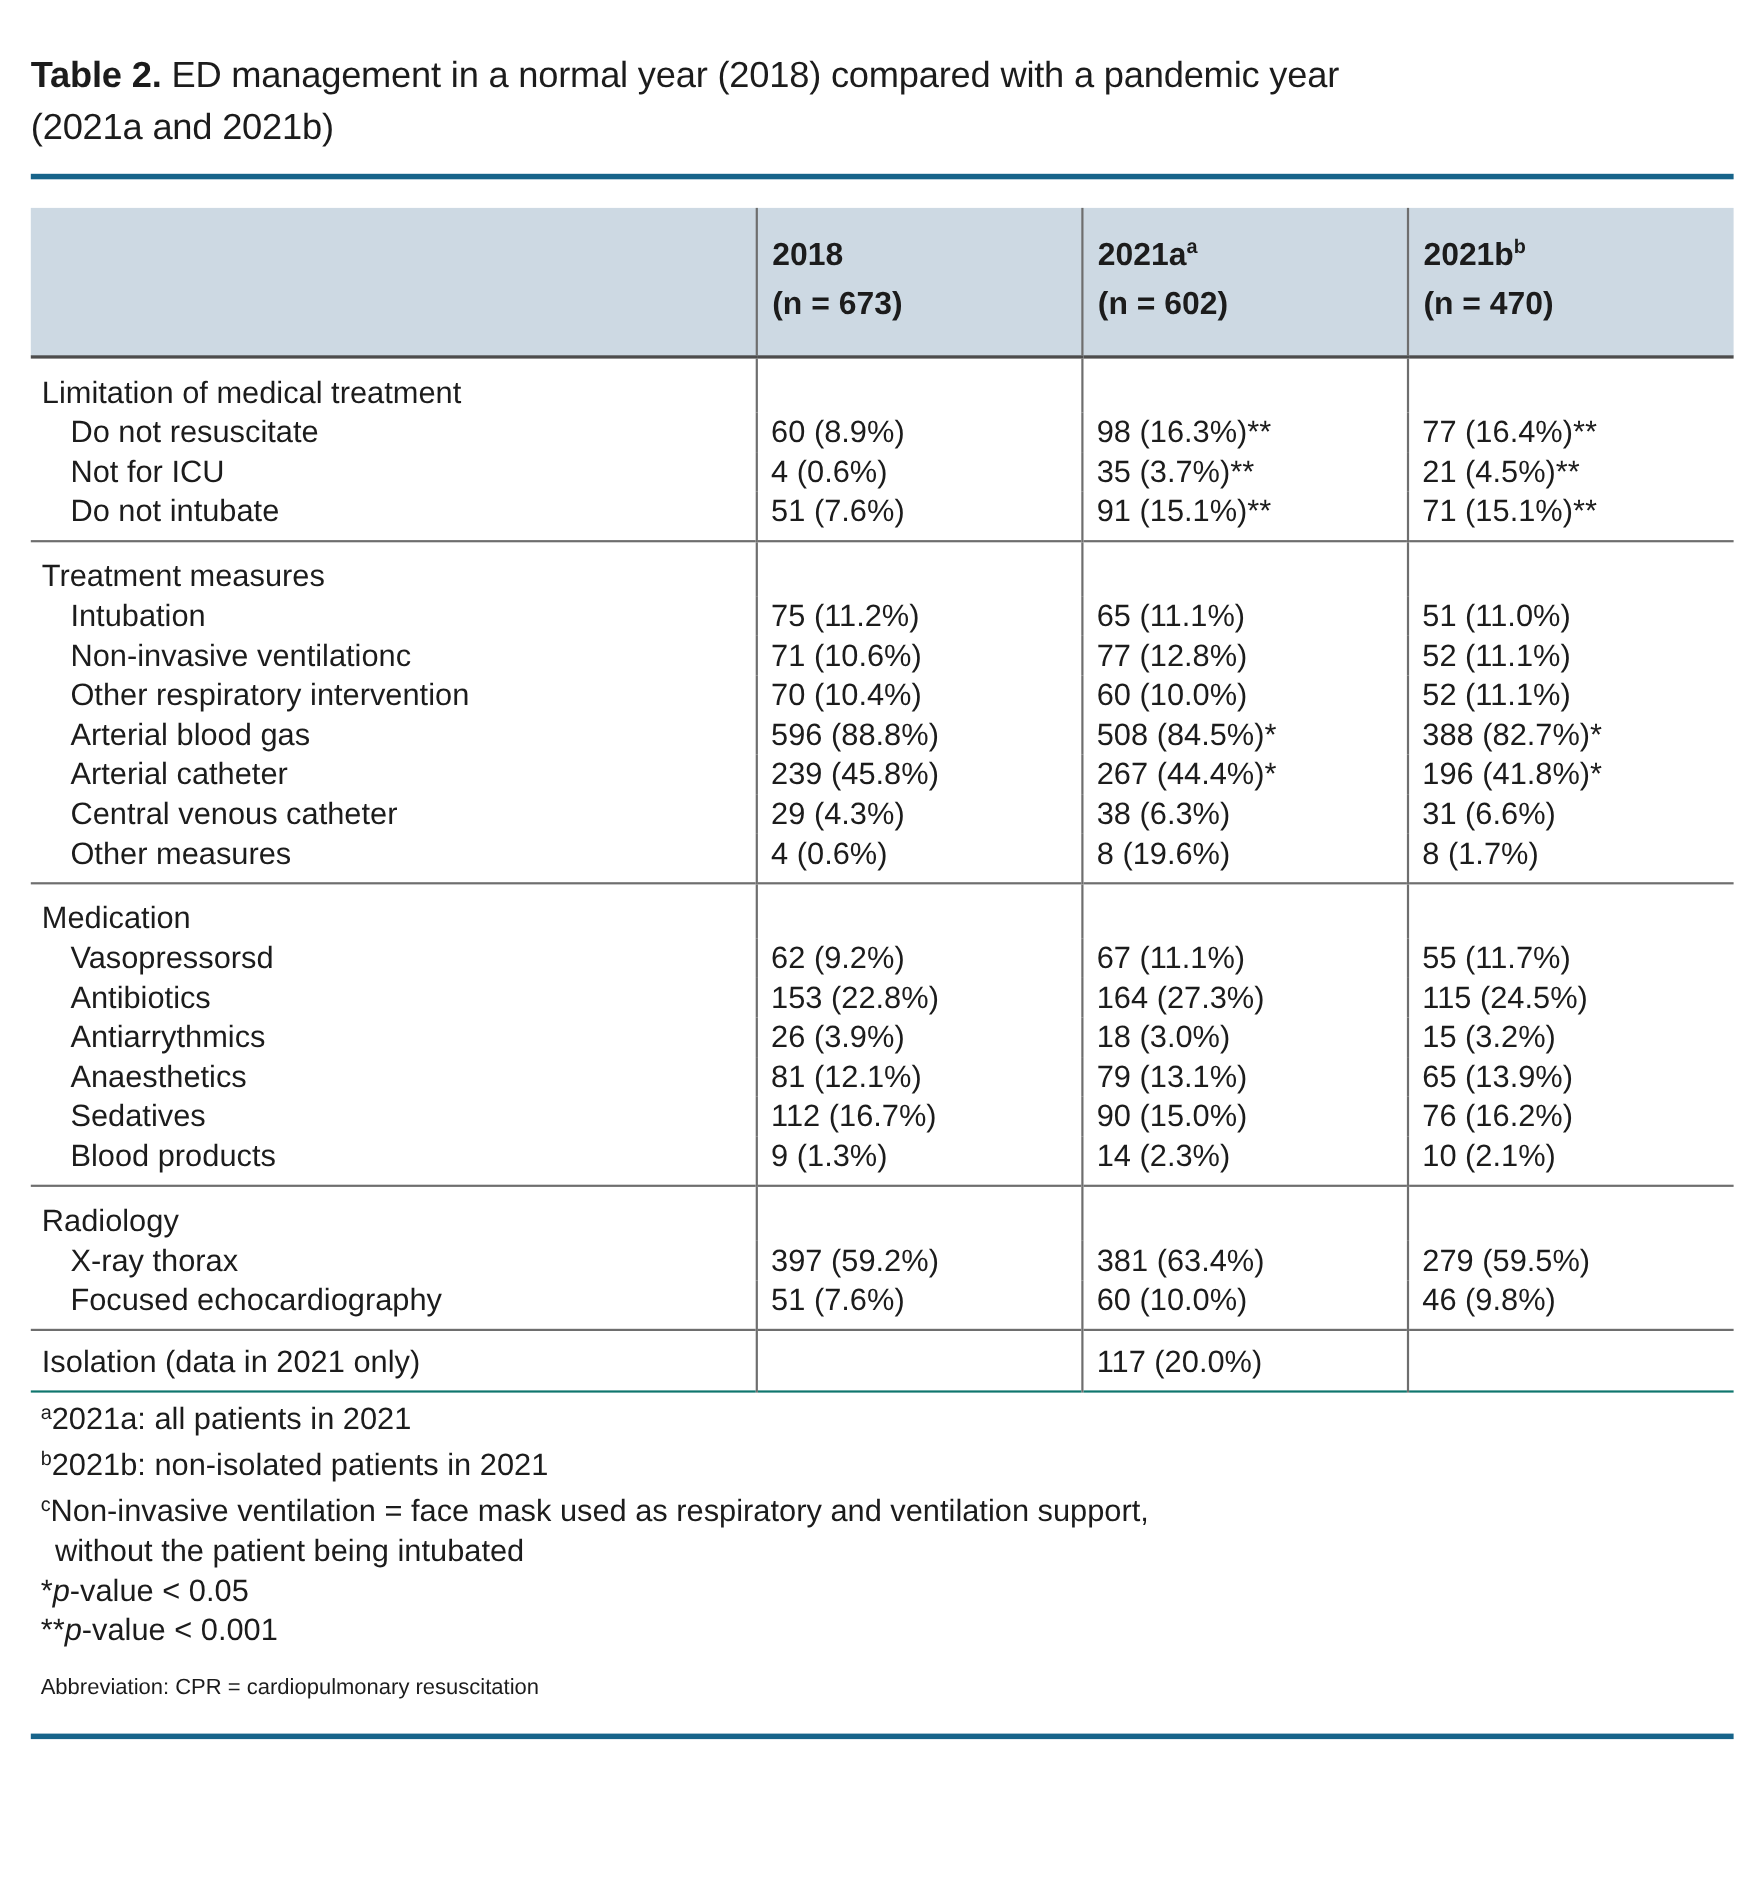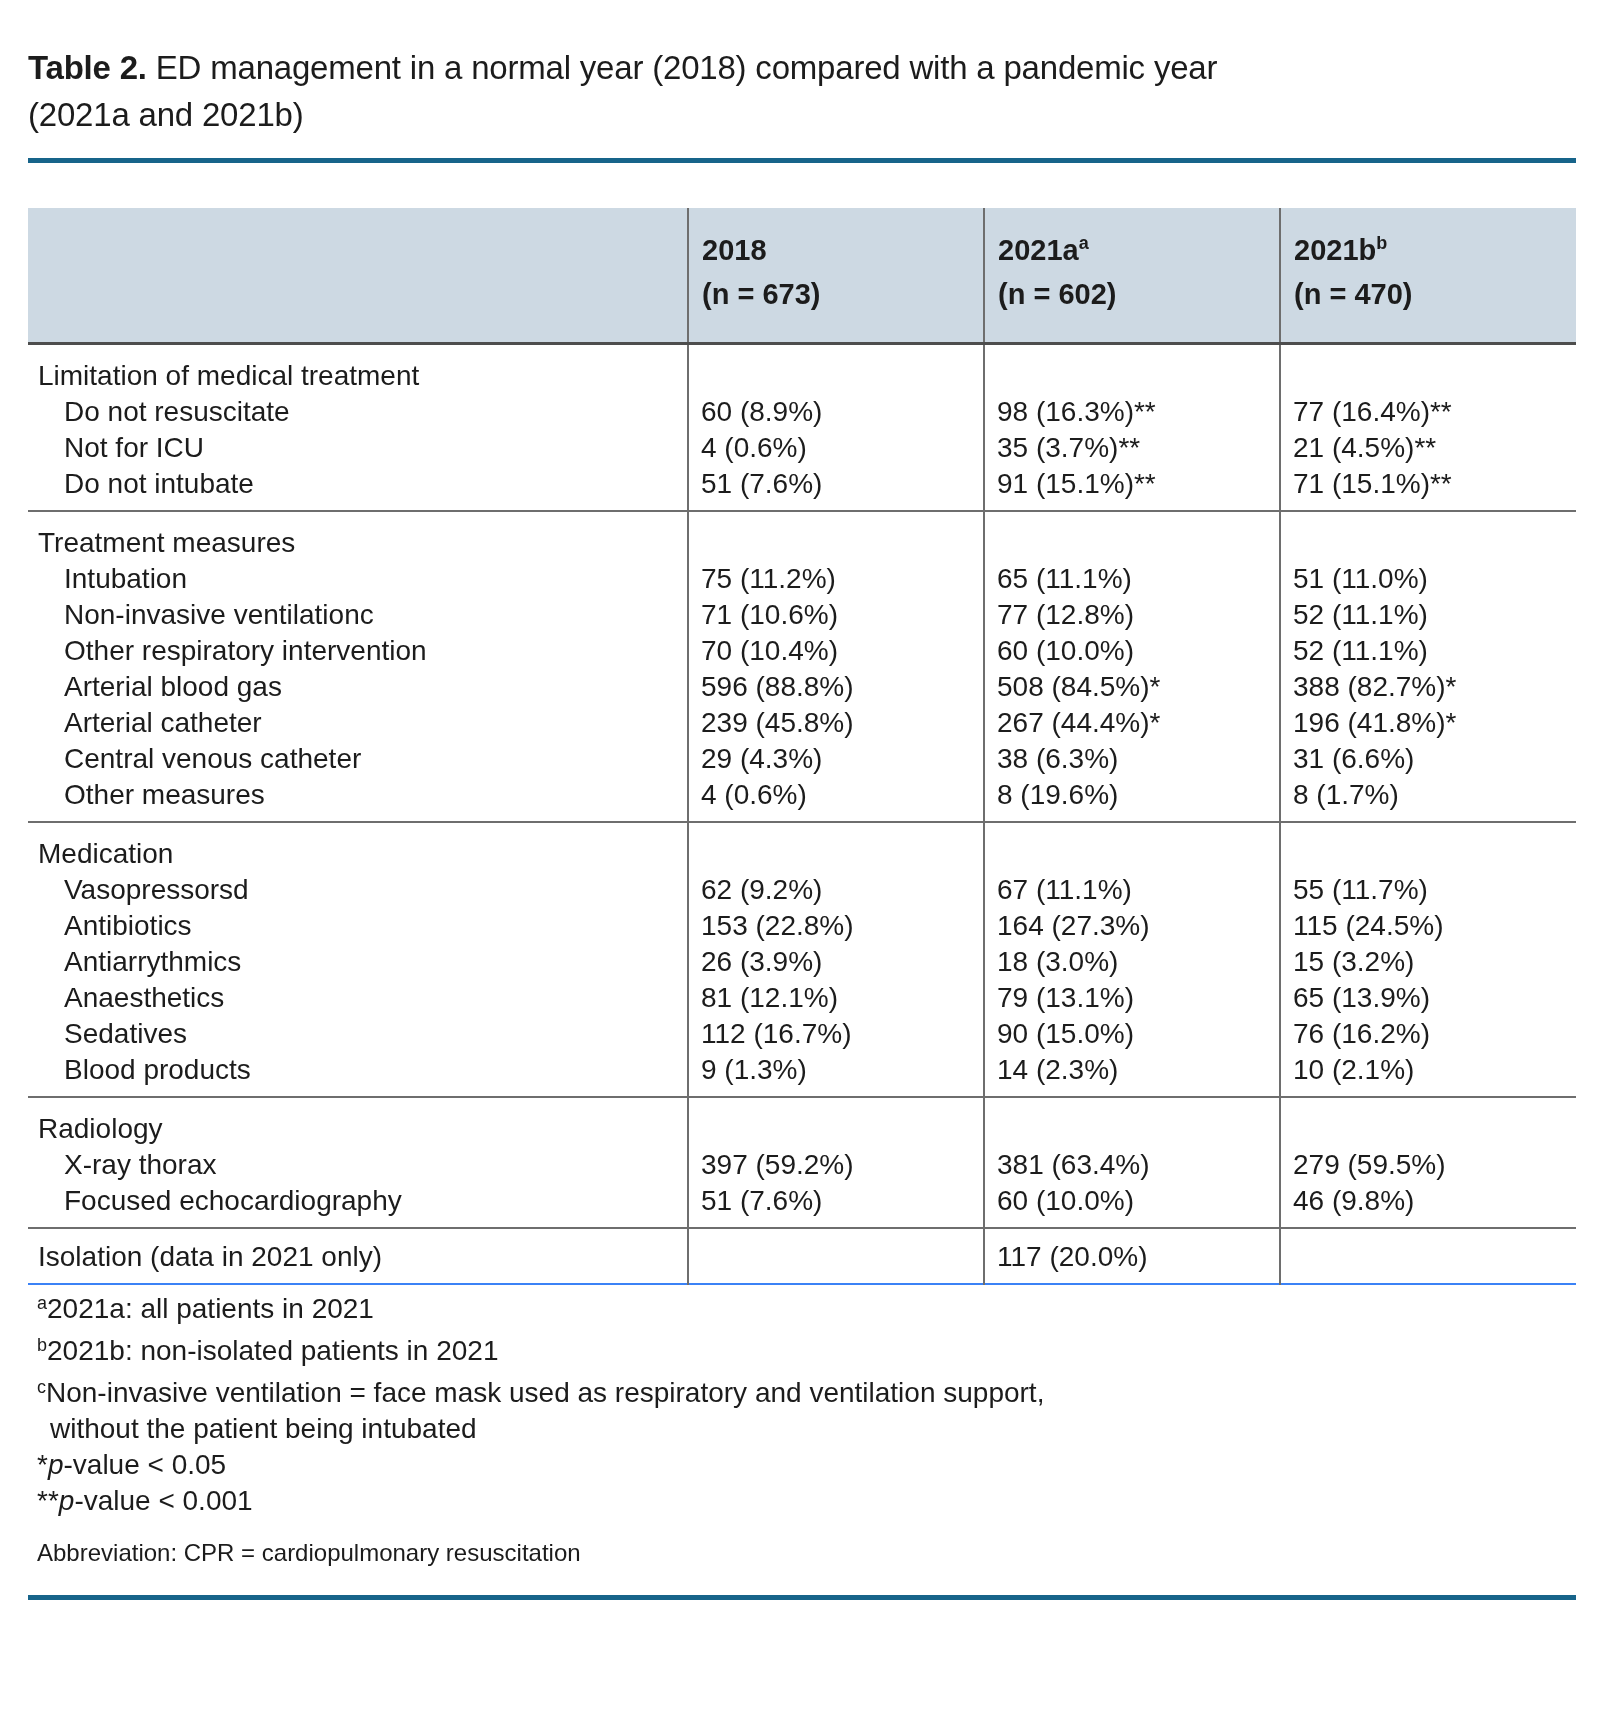--- a/index.html
+++ b/index.html
@@ -18,22 +18,22 @@
   
   .accent-rule { height: 5px; background: #17648a; width: 1548px; }
   .rule-top { margin-top: 20px; }
   .rule-bottom { margin-top: 24px; }
 
   
   table.data-table {
     border-collapse: collapse;
     table-layout: fixed;
     width: 1548px;
-    margin-top: 45px;
-    border-bottom: 2px solid #3b82f6;
+    margin-top: 26px;
+    border-bottom: 2px solid #0f766e;
   }
   table.data-table td { vertical-align: top; }
 
   thead td {
     background: #cdd9e3;
     font-weight: bold;
     font-size: 29px;
     line-height: 44px;
     height: 135px;
     padding-top: 13px;
@@ -50,21 +50,21 @@
   tbody.sec tr.sec-head-row td { padding-top: 13px; }
   tbody.sec tr:last-child td { padding-bottom: 8px; }
   tbody.sec:not(:first-of-type) tr:first-child td { border-top: 2px solid #6e6e6e; }
   tbody.sec.single tr td { padding-top: 10px; }
 
   
   .footnotes { font-size: 28px; line-height: 36px; padding-left: 9px; }
   .fn sup { font-size: 18px; vertical-align: 9px; }
   .fn i { font-style: italic; }
   .fn-cont { padding-left: 13px; }
-  .abbreviation { margin-top: 16px; font-size: 24px; line-height: 36px; padding-left: 9px; }
+  .abbreviation { margin-top: 16px; font-size: 20px; line-height: 36px; padding-left: 9px; }
 </style>
 </head>
 <body>
 
 <div class="page">
 
   <div class="title">
     <div><span class="bold">Table 2.</span><span> ED management in a normal year (2018) compared with a pandemic year</span></div>
     <div>(2021a and 2021b)</div>
   </div>

